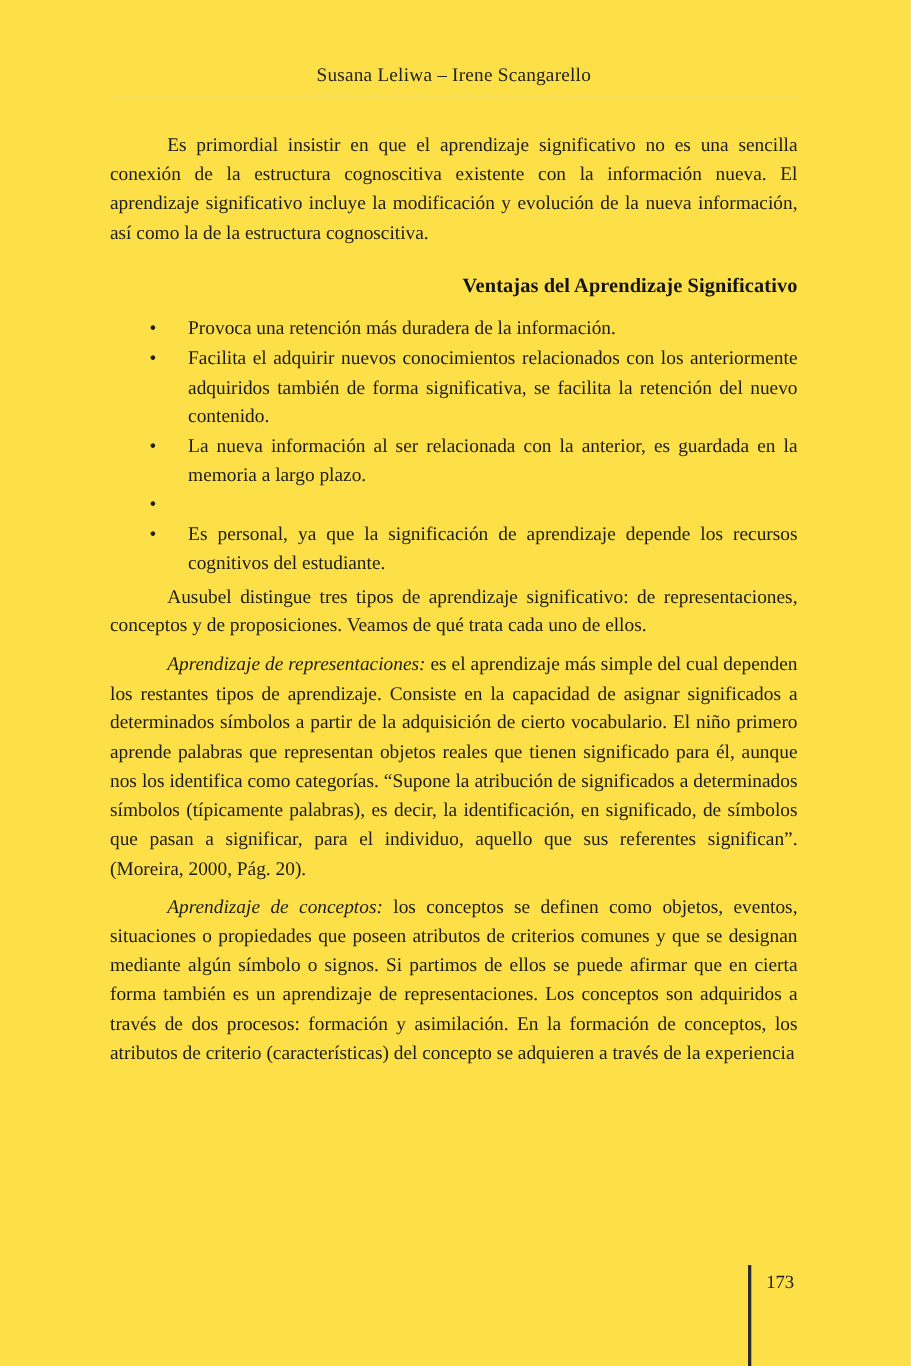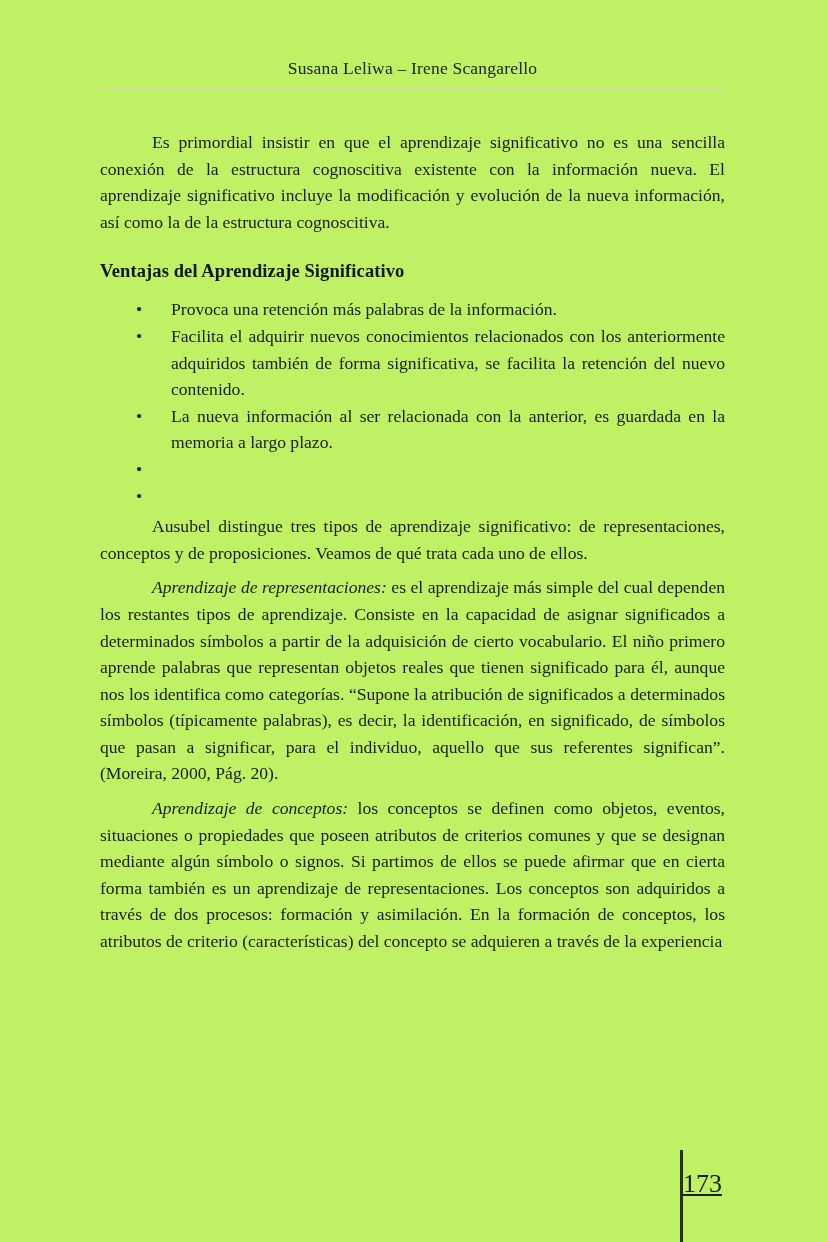--- a/index.html
+++ b/index.html
@@ -1,49 +1,50 @@
 <!DOCTYPE html>
 <html><head>
 <meta charset="utf-8">
 <style>
   html, body { margin: 0; padding: 0; background: #e9e9e9; }
   .page {
     position: relative;
     width: 828px;
     height: 1242px;
     margin: 0 auto;
-    background: #bef264;
+    background: #fde047;
     font-family: "Liberation Serif", "DejaVu Serif", serif;
     color: #1c1c1c;
     box-sizing: border-box;
     padding: 58px 103px 0 100px;
     overflow: hidden;
   }
   .running-header {
     text-align: center;
     font-size: 17.5px;
     letter-spacing: 0.2px;
     padding-bottom: 9px;
     border-bottom: 1px solid #d9d6d0;
     color: #222;
   }
-  .body-copy { margin-top: 40px; }
+  .body-copy { margin-top: 29px; }
   p.para {
     margin: 0 0 8px 0;
     font-size: 17.6px;
     line-height: 26.6px;
     text-align: justify;
     text-indent: 52px;
   }
   h2.section-heading {
     font-size: 18.5px;
     font-weight: bold;
     margin: 26px 0 14px 0;
     color: #141414;
     letter-spacing: 0.1px;
+    text-align: right;
   }
   .bullet-list { margin: 0 0 4px 0; }
   .bullet-row {
     display: flex;
     font-size: 17.6px;
     line-height: 26.6px;
   }
   .bullet-marker {
     flex: 0 0 35px;
     padding-left: 36px;
@@ -59,62 +60,62 @@
     position: absolute;
     right: 145px;
     bottom: 0;
     width: 3px;
     height: 92px;
     background: #2b2b2b;
   }
   .page-number {
     position: absolute;
     right: 106px;
-    bottom: 43px;
-    font-size: 26px;
+    bottom: 66px;
+    font-size: 17px;
     color: #1c1c1c;
-    text-decoration: underline;
   }
 </style>
 </head>
 <body>
 
 <div class="page">
 
   <div class="running-header">Susana Leliwa – Irene Scangarello</div>
 
   <div class="body-copy">
 
     <p class="para">Es primordial insistir en que el aprendizaje significativo no es una sencilla conexión de la estructura cognoscitiva existente con la información nueva. El aprendizaje significativo incluye la modificación y evolución de la nueva información, así como la de la estructura cognoscitiva.</p>
 
     <h2 class="section-heading">Ventajas del Aprendizaje Significativo</h2>
 
     <div class="bullet-list">
 
       <div class="bullet-row">
         <span class="bullet-marker">•</span>
-        <span class="bullet-text">Provoca una retención más palabras de la información.</span>
+        <span class="bullet-text">Provoca una retención más duradera de la información.</span>
       </div>
 
       <div class="bullet-row">
         <span class="bullet-marker">•</span>
         <span class="bullet-text">Facilita el adquirir nuevos conocimientos relacionados con los anteriormente adquiridos también de forma significativa, se facilita la retención del nuevo contenido.</span>
       </div>
 
       <div class="bullet-row">
         <span class="bullet-marker">•</span>
         <span class="bullet-text">La nueva información al ser relacionada con la anterior, es guardada en la memoria a largo plazo.</span>
       </div>
 
       <div class="bullet-row">
         <span class="bullet-marker">•</span>
       </div>
 
       <div class="bullet-row">
         <span class="bullet-marker">•</span>
+        <span class="bullet-text">Es personal, ya que la significación de aprendizaje depende los recursos cognitivos del estudiante.</span>
       </div>
 
     </div>
 
 
     <p class="para">Ausubel distingue tres tipos de aprendizaje significativo: de representaciones, conceptos y de proposiciones. Veamos de qué trata cada uno de ellos.</p>
 
     <p class="para"><span class="lead-italic">Aprendizaje de representaciones:</span><span> es el aprendizaje más simple del cual dependen los restantes tipos de aprendizaje. Consiste en la capacidad de asignar significados a determinados símbolos a partir de la adquisición de cierto vocabulario. El niño primero aprende palabras que representan objetos reales que tienen significado para él, aunque nos los identifica como categorías. “Supone la atribución de significados a determinados símbolos (típicamente palabras), es decir, la identificación, en significado, de símbolos que pasan a significar, para el individuo, aquello que sus referentes significan”. (Moreira, 2000, Pág. 20).</span></p>
 
     <p class="para"><span class="lead-italic">Aprendizaje de conceptos:</span><span> los conceptos se definen como objetos, eventos, situaciones o propiedades que poseen atributos de criterios comunes y que se designan mediante algún símbolo o signos. Si partimos de ellos se puede afirmar que en cierta forma también es un aprendizaje de representaciones. Los conceptos son adquiridos a través de dos procesos: formación y asimilación. En la formación de conceptos, los atributos de criterio (características) del concepto se adquieren a través de la experiencia</span></p>

